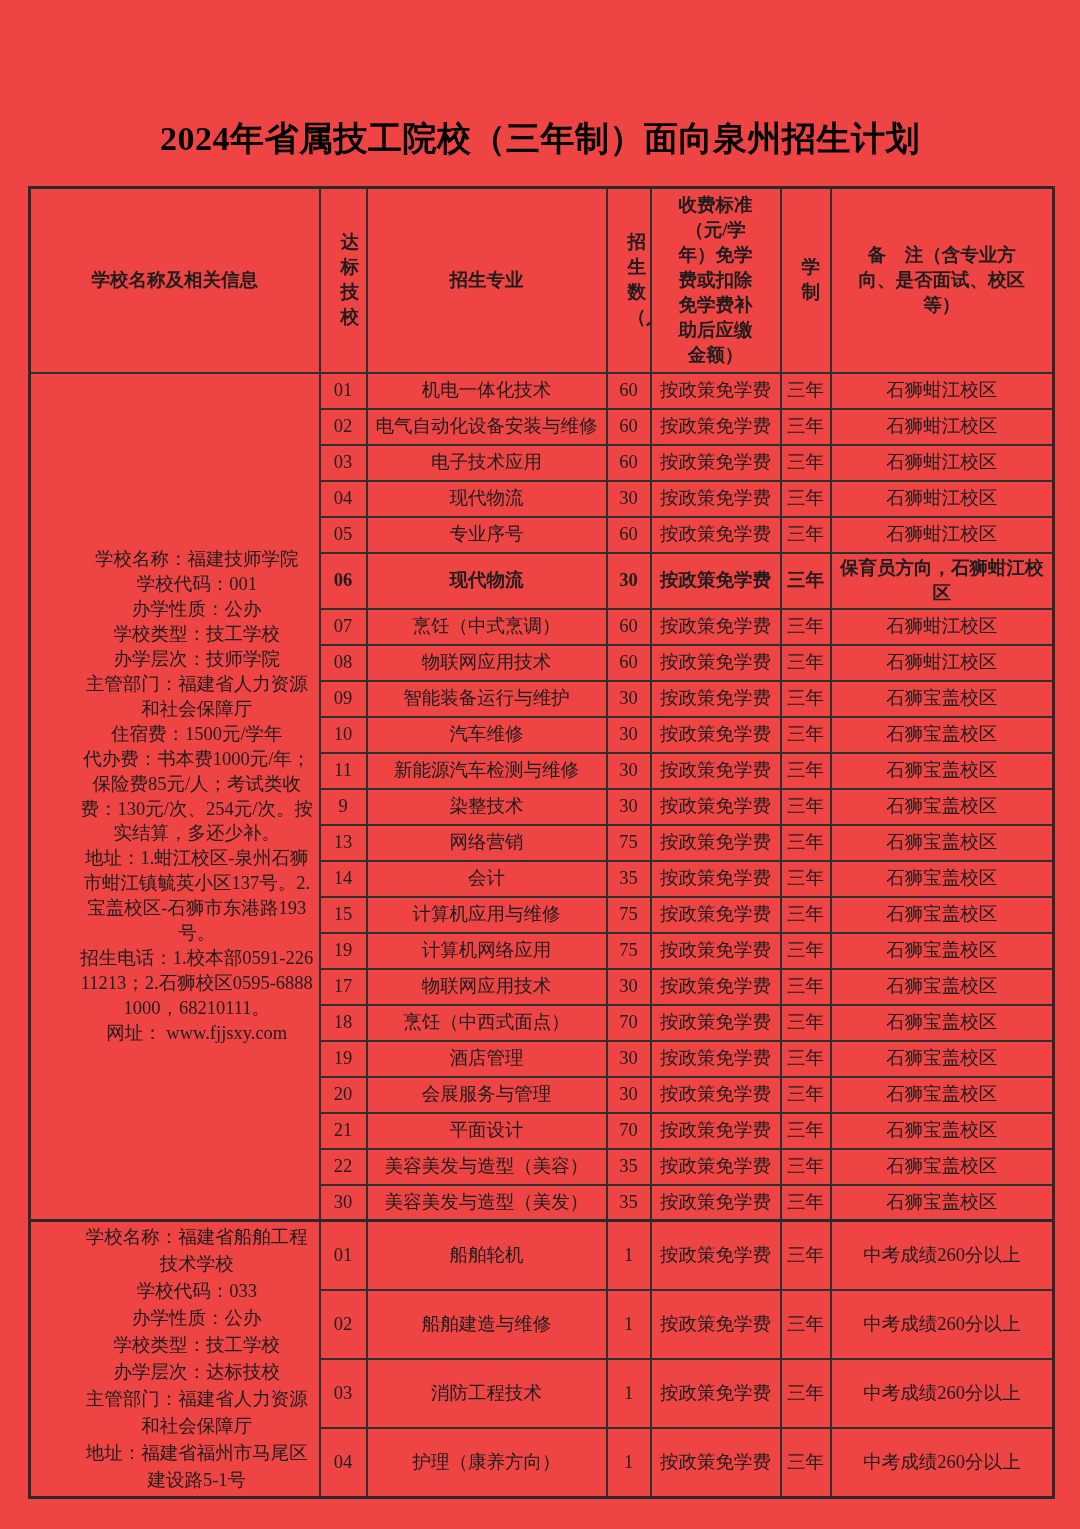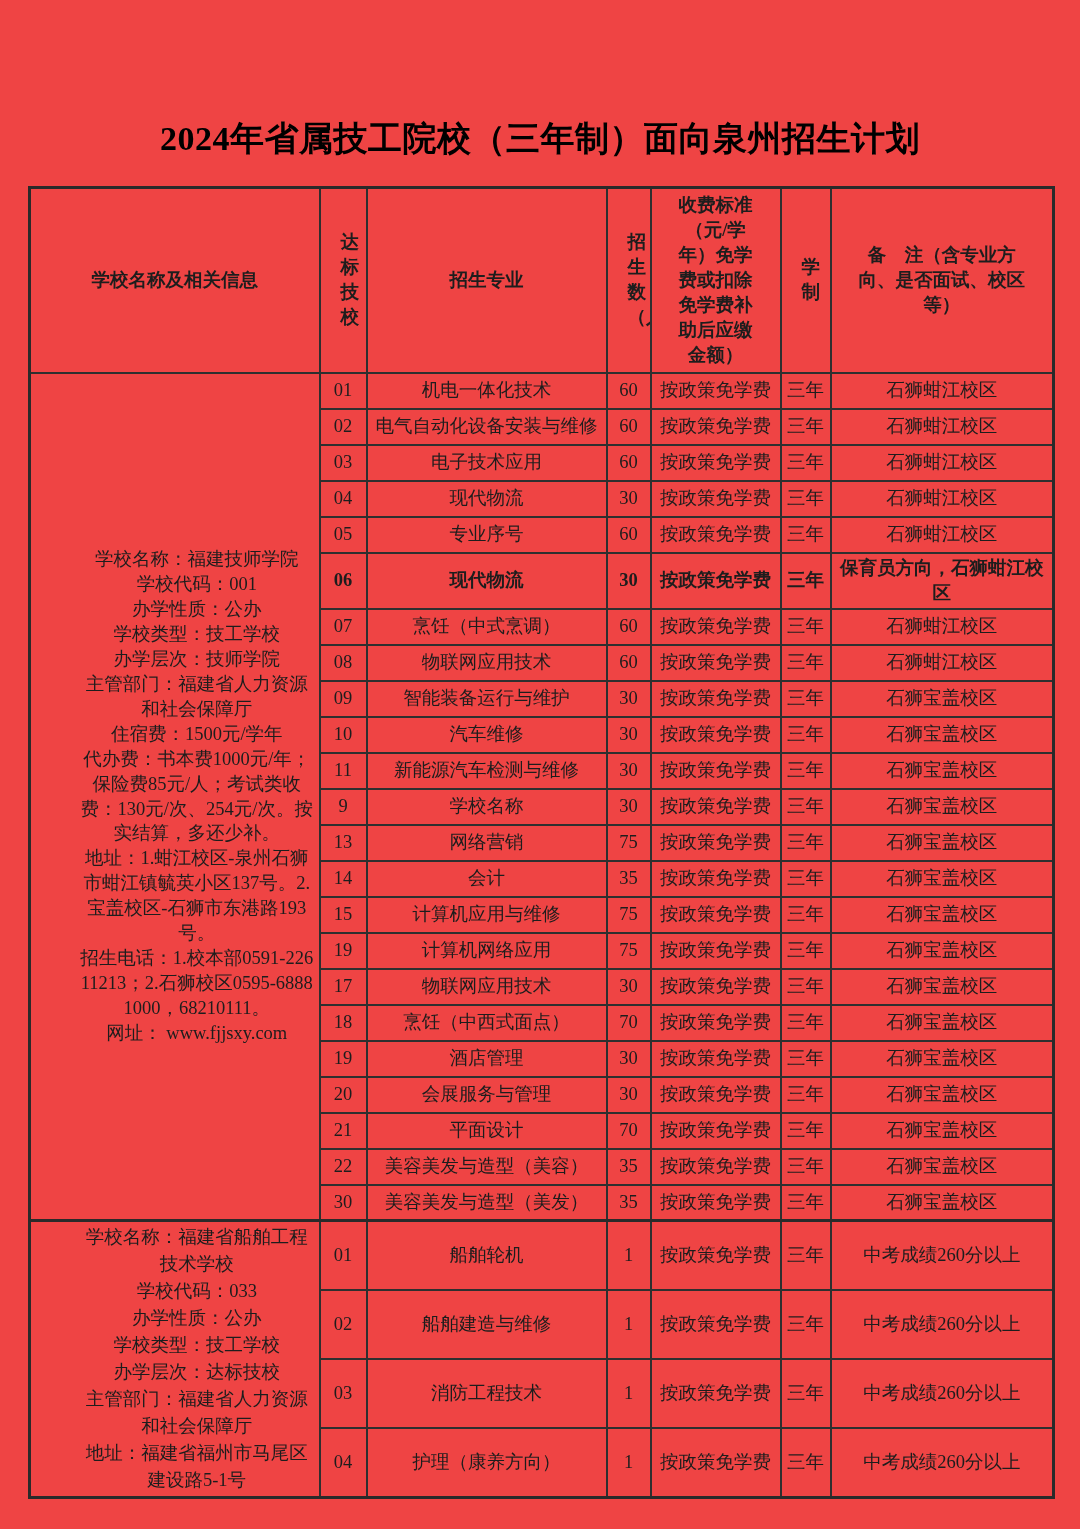--- a/index.html
+++ b/index.html
@@ -194,21 +194,21 @@
       <tr>
         <td>11</td>
         <td>新能源汽车检测与维修</td>
         <td>30</td>
         <td>按政策免学费</td>
         <td>三年</td>
         <td>石狮宝盖校区</td>
       </tr>
       <tr>
         <td>9</td>
-        <td>学校名称</td>
+        <td>染整技术</td>
         <td>30</td>
         <td>按政策免学费</td>
         <td>三年</td>
         <td>石狮宝盖校区</td>
       </tr>
       <tr>
         <td>13</td>
         <td>网络营销</td>
         <td>75</td>
         <td>按政策免学费</td>

